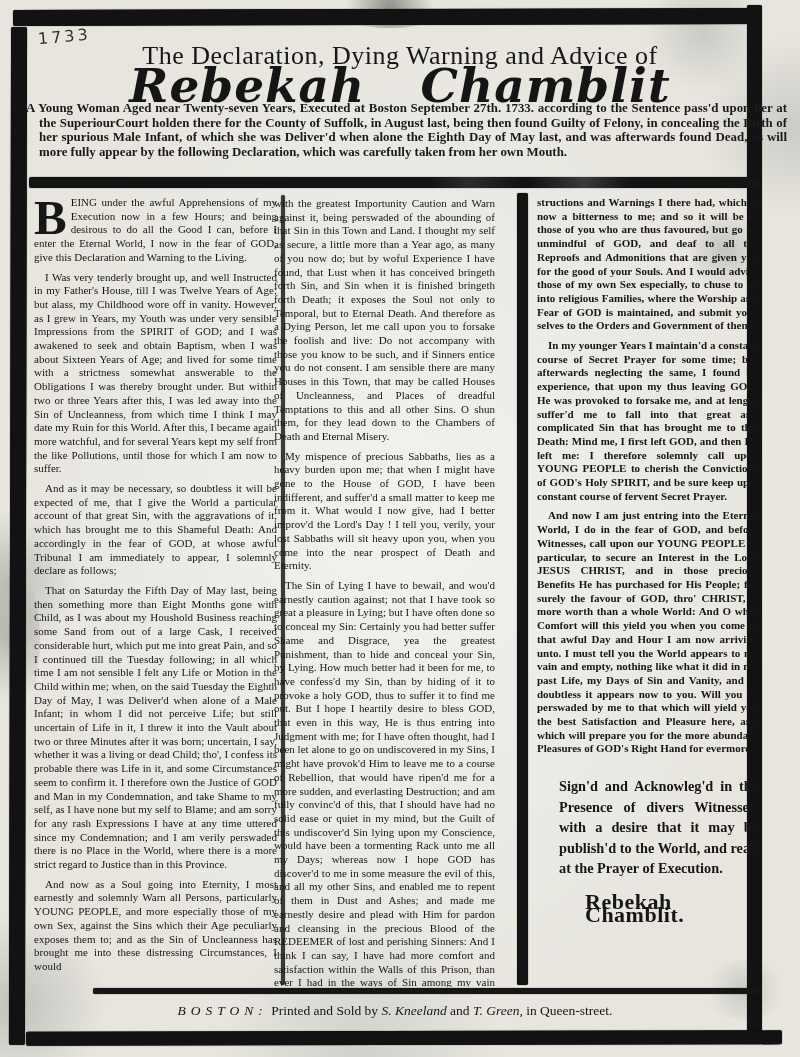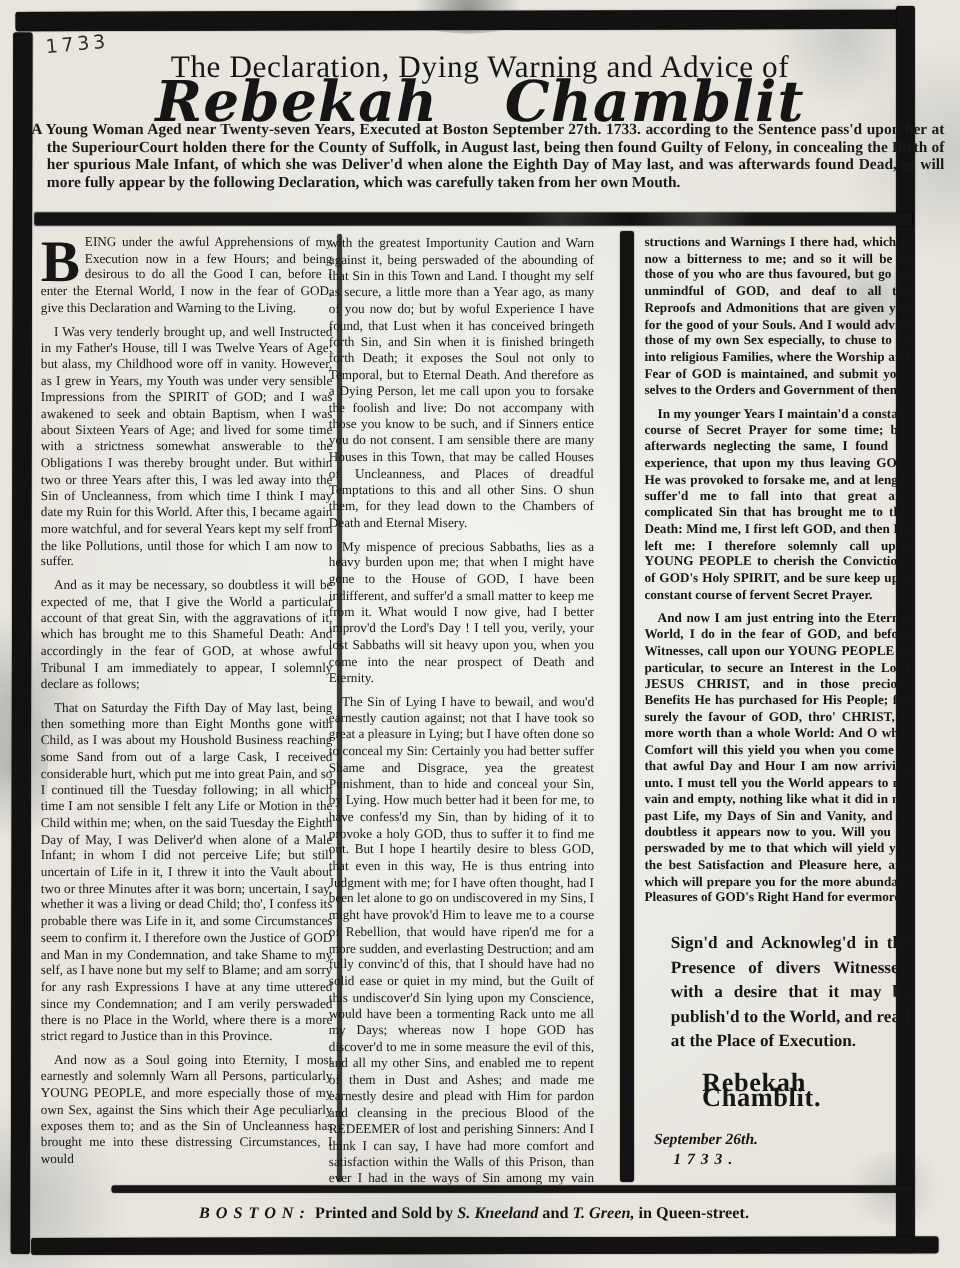--- a/index.html
+++ b/index.html
@@ -69,21 +69,21 @@
   .dropcap{float:left;font-size:49px;line-height:39px;font-weight:bold;
            padding:2px 4px 0 0;text-indent:0;}
   .sig{margin:20px 0 0 22px;font-size:14.3px;line-height:20.5px;text-align:justify;}
   .sig-name{margin:16px 0 0 48px;font-size:22px;letter-spacing:.5px;}
   .sig-date{margin:18px 0 0 8px;font-style:italic;font-size:13px;line-height:17px;}
   .sig-date .yr{display:block;padding-left:16px;letter-spacing:5px;}
 
   
   .imprint{
     position:absolute;left:30px;top:1003px;width:730px;text-align:center;
-    font-size:13.5px;font-weight:bold;color:#151515;
+    font-size:13.5px;font-weight:normal;color:#151515;
   }
   .imprint .city{font-style:italic;letter-spacing:5px;}
   .imprint .it{font-style:italic;}
 </style>
 </head>
 <body>
 
 <div class="paper"></div>
 <div class="stain s1"></div>
 <div class="stain s2"></div>
@@ -116,23 +116,22 @@
   <p class="para noind">with the greatest Importunity Caution and Warn against it, being perswaded of the abounding of that Sin in this Town and Land.  I thought my self as secure, a little more than a Year ago, as many of you now do; but by woful Experience I have found, that Lust when it has conceived bringeth forth Sin, and Sin when it is finished bringeth forth Death; it exposes the Soul not only to Temporal, but to Eternal Death.  And therefore as a Dying Person, let me call upon you to forsake the foolish and live:  Do not accompany with those you know to be such, and if Sinners entice you do not consent.  I am sensible there are many Houses in this Town, that may be called Houses of Uncleanness, and Places of dreadful Temptations to this and all other Sins.  O shun them, for they lead down to the Chambers of Death and Eternal Misery.</p>
   <p class="para">My mispence of precious Sabbaths, lies as a heavy burden upon me; that when I might have gone to the House of GOD, I have been indifferent, and suffer'd a small matter to keep me from it.  What would I now give, had I better improv'd the Lord's Day !  I tell you, verily, your lost Sabbaths will sit heavy upon you, when you come into the near prospect of Death and Eternity.</p>
   <p class="para">The Sin of Lying I have to bewail, and wou'd earnestly caution against; not that I have took so great a pleasure in Lying; but I have often done so to conceal my Sin:  Certainly you had better suffer Shame and Disgrace, yea the greatest Punishment, than to hide and conceal your Sin, by Lying.  How much better had it been for me, to have confess'd my Sin, than by hiding of it to provoke a holy GOD, thus to suffer it to find me out.  But I hope I heartily desire to bless GOD, that even in this way, He is thus entring into Judgment with me; for I have often thought, had I been let alone to go on undiscovered in my Sins, I might have provok'd Him to leave me to a course of Rebellion, that would have ripen'd me for a more sudden, and everlasting Destruction; and am fully convinc'd of this, that I should have had no solid ease or quiet in my mind, but the Guilt of this undiscover'd Sin lying upon my Conscience, would have been a tormenting Rack unto me all my Days; whereas now I hope GOD has discover'd to me in some measure the evil of this, and all my other Sins, and enabled me to repent of them in Dust and Ashes; and made me earnestly desire and plead with Him for pardon and cleansing in the precious Blood of the REDEEMER of lost and perishing Sinners:  And I think I can say, I have had more comfort and satisfaction within the Walls of this Prison, than ever I had in the ways of Sin among my vain Companions, and think I wou'd not for a World, nay for ten Thousand Worlds have my liberty in Sin again, and be in the same Condition I was in before I came into this Place.</p>
 
 </div>
 
 <div class="col col3">
   <p class="para noind">structions and Warnings I there had, which is now a bitterness to me; and so it will be to those of you who are thus favoured, but go on unmindful of GOD, and deaf to all the Reproofs and Admonitions that are given you for the good of your Souls.  And I would advise those of my own Sex especially, to chuse to go into religious Families, where the Worship and Fear of GOD is maintained, and submit your selves to the Orders and Government of them.</p>
   <p class="para">In my younger Years I maintain'd a constant course of Secret Prayer for some time; but afterwards neglecting the same, I found by experience, that upon my thus leaving GOD, He was provoked to forsake me, and at length suffer'd me to fall into that great and complicated Sin that has brought me to this Death:  Mind me, I first left GOD, and then He left me:  I therefore solemnly call upon YOUNG PEOPLE to cherish the Convictions of GOD's Holy SPIRIT, and be sure keep up a constant course of fervent Secret Prayer.</p>
   <p class="para">And now I am just entring into the Eternal World, I do in the fear of GOD, and before Witnesses, call upon our YOUNG PEOPLE in particular, to secure an Interest in the Lord JESUS CHRIST, and in those precious Benefits He has purchased for His People; for surely the favour of GOD, thro' CHRIST, is more worth than a whole World:  And O what Comfort will this yield you when you come to that awful Day and Hour I am now arriving unto.  I must tell you the World appears to me vain and empty, nothing like what it did in my past Life, my Days of Sin and Vanity, and as doubtless it appears now to you.  Will you be perswaded by me to that which will yield you the best Satisfaction and Pleasure here, and which will prepare you for the more abundant Pleasures of GOD's Right Hand for evermore.</p>
-  <p class="sig">Sign'd and Acknowleg'd in the Presence of divers Witnesses, with a desire that it may be publish'd to the World, and read at the Place of Execution.</p>
+  <p class="sig">Sign'd and Acknowleg'd in the Presence of divers Witnesses, with a desire that it may be publish'd to the World, and read at the Prayer of Execution.</p>
   <p class="sig-name">Rebekah Chamblit.</p>
-  <p class="sig-date"><span>September 26th.</span><span class="yr">1733.</span></p>
 </div>
 
 <div class="imprint">
   <span class="city">BOSTON:</span>
   <span>Printed and Sold by</span>
   <span class="it">S. Kneeland</span>
   <span>and</span>
   <span class="it">T. Green,</span>
   <span>in Queen-street.</span>
 </div>

